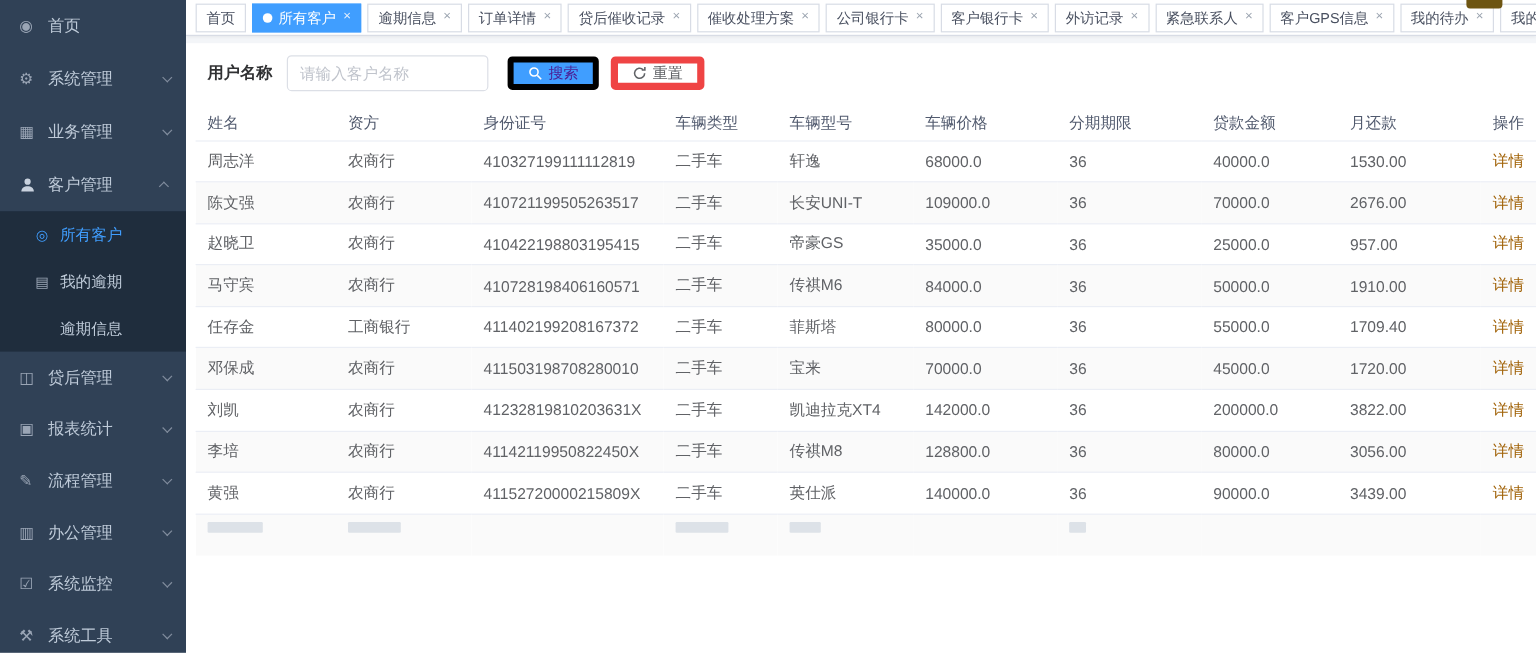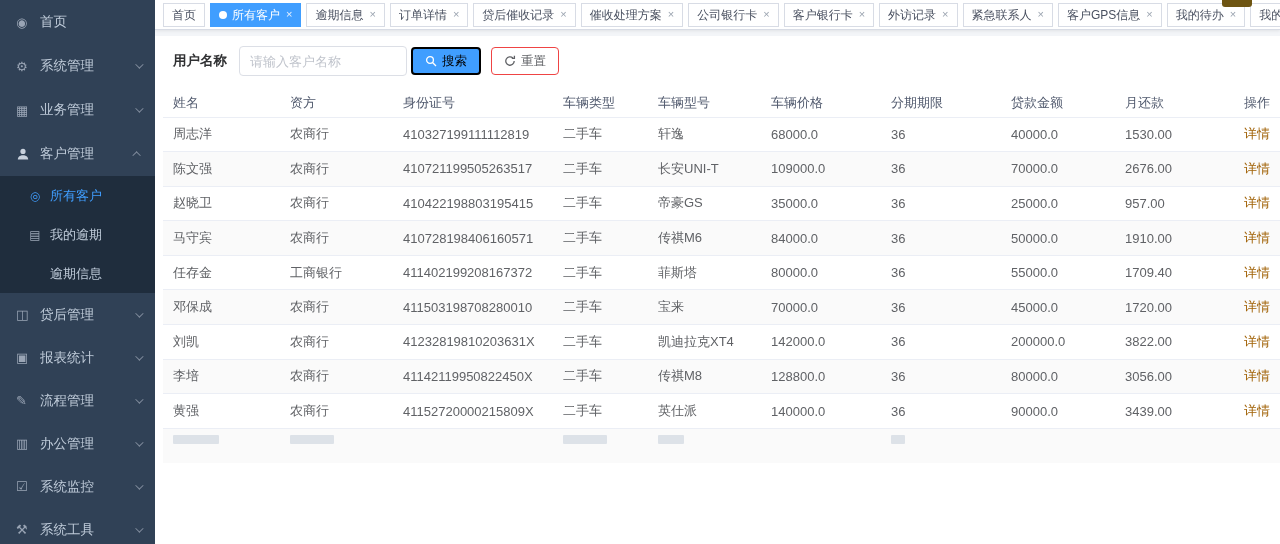--- a/index.html
+++ b/index.html
@@ -51,22 +51,22 @@
 
   .search-row { display:flex; align-items:center; margin:10px 0 13px 18px; }
   .search-label { font-size:13.5px; font-weight:bold; color:#303133; margin-right:12px;text-align:right; }
   .search-input { width:168px; height:30px; border:1px solid #dcdfe6; border-radius:4px;
     padding:12px 10px; font-size:13px; color:#606266; outline:none;
     font-family:"Liberation Sans","DejaVu Sans",sans-serif; }
   .search-input::placeholder { color:#c0c4cc; }
   .btn { height:28px; border-radius:4px; font-size:12.5px; display:inline-flex;
     align-items:center; gap:5px; padding:0 12px; cursor:pointer;
     font-family:"Liberation Sans","DejaVu Sans",sans-serif; }
-  .btn-primary { background:#409EFF; border:2px solid #000000; color:#000000; margin-left:4px; }
-  .btn-plain { background:#fff; border:1px solid #ef4444; color:#606266; margin-left:10px; }
+  .btn-primary { background:#409EFF; border:5px solid #000000; color:#4c1d95; margin-left:16px; }
+  .btn-plain { background:#fff; border:6px solid #ef4444; color:#606266; margin-left:10px; }
 
   
   table { border-collapse:collapse; table-layout:fixed; margin-left:8px;
     width:1117px; }
   th { height:28px; font-size:13px; color:#515a6e; font-weight:normal;
     text-align:left; padding:0 10px; border-bottom:1px solid #ebeef5;
     white-space:nowrap; overflow:hidden; }
   td { height:34.6px; font-size:13px; color:#606266; padding:0 10px;
     border-bottom:1px solid #ebeef5; white-space:nowrap; overflow:hidden; }
   tbody tr:nth-child(even) td { background:#fafafa; }

